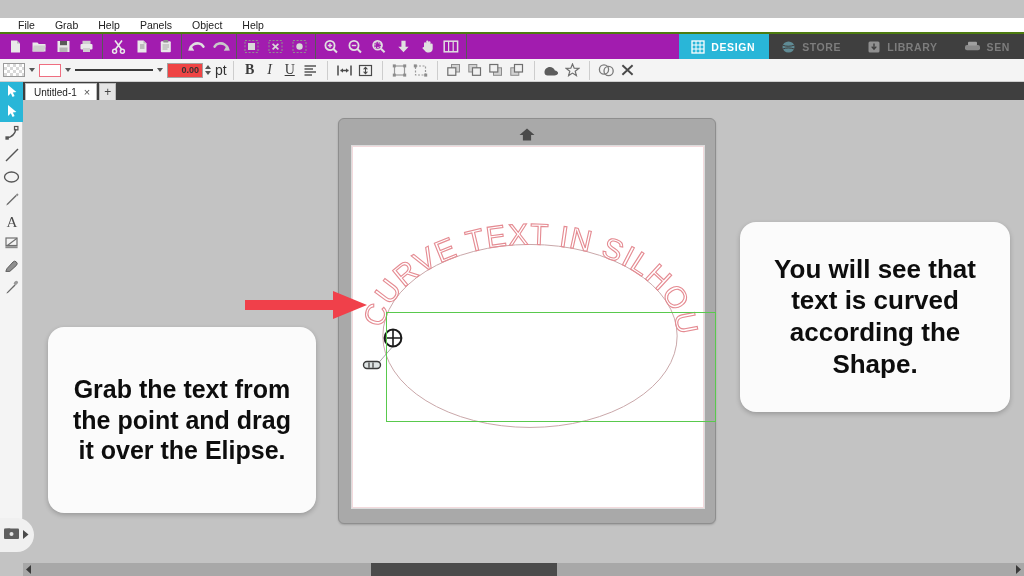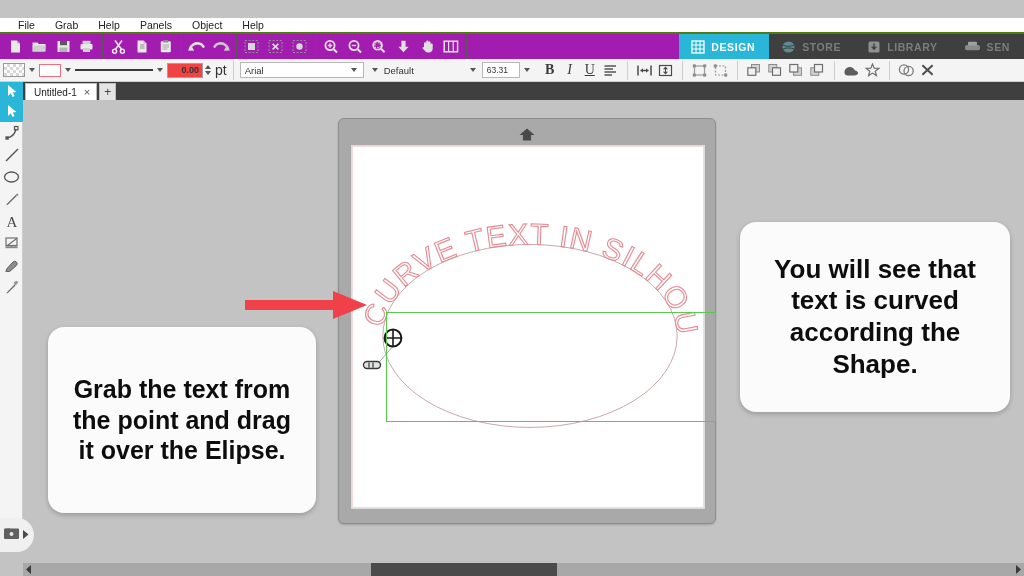--- a/index.html
+++ b/index.html
@@ -374,35 +374,20 @@
       <div class="numfield">0.00</div>
       <div class="spinner">
           <i class="up"></i>
           <i class="dn"></i>
         </div>
       <div class="unit">pt</div>
     </div>
 
     <div class="sep"></div>
 
-    <div class="sgroup">
-      <div class="combo combo-font">
-        <span class="lbl">Arial</span>
-        <span class="caret"></span>
-      </div>
-      <div class="combo combo-style">
-        <span class="caret"></span>
-        <span class="lbl" style="flex:1">Default</span>
-        <span class="caret"></span>
-      </div>
-      <div class="combo combo-size">
-        <span class="lbl" style="font-size:8.5px">63.31</span>
-      </div>
-      <div class="caret"></div>
-    </div>
 
     <div class="sgroup">
       <div class="tf b">B</div>
       <div class="tf i">I</div>
       <div class="tf u">U</div>
       <div class="sbtn">
         <svg width="15" height="13">
             <g stroke="#4a4a4a" stroke-width="1.4">
               <line x1="1.5" y1="2" x2="13" y2="2"></line>
               <line x1="1.5" y1="5" x2="10" y2="5"></line>

